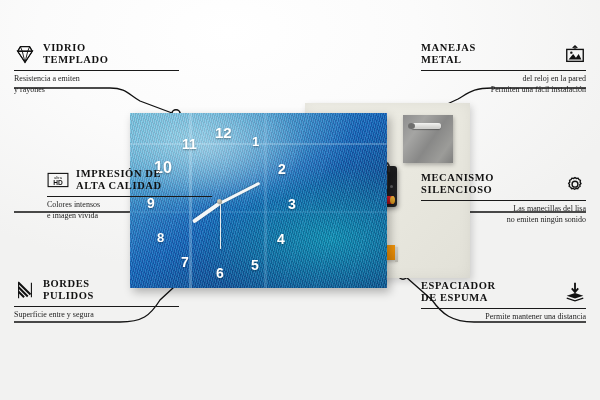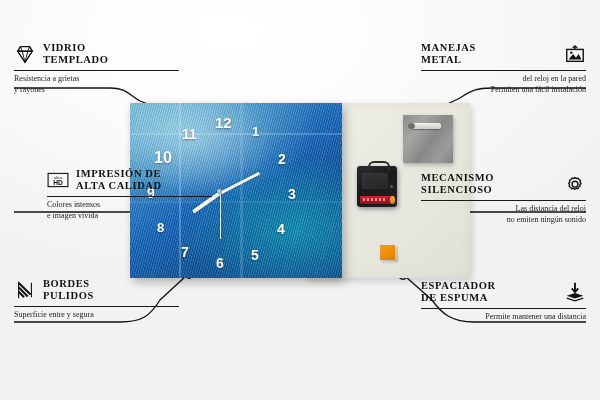--- a/index.html
+++ b/index.html
@@ -83,29 +83,30 @@
     background:linear-gradient(150deg,#f59a11 0%,#ec8f07 55%,#d98106 100%);
     box-shadow:2px 2px 3px rgba(0,0,0,.2);
   }
   .foam:after{
     content:"";position:absolute;right:-3px;top:2px;width:3px;height:15px;
     background:linear-gradient(180deg,#cfcdc4,#b9b7ae);
   }
 
   
   .clock{
-    position:absolute;left:0;top:0;width:212px;height:175px;
+    position:absolute;left:0;top:10px;width:212px;height:175px;
     background:
       repeating-linear-gradient(104deg, rgba(255,255,255,.10) 0 1px, rgba(0,0,0,.10) 1px 2.2px),
       repeating-linear-gradient(62deg, rgba(0,200,220,.13) 0 1.4px, rgba(0,0,0,.05) 1.4px 3px),
       radial-gradient(ellipse 120% 80% at 18% 12%, #7fc6e8 0%, rgba(127,198,232,0) 58%),
       radial-gradient(ellipse 90% 70% at 78% 72%, #0f8fb8 0%, rgba(15,143,184,0) 60%),
       linear-gradient(148deg,#9ed4ec 0%,#3f8fd2 22%,#1763c0 48%,#12519f 66%,#0e3f86 100%);
     box-shadow:3px 4px 9px rgba(0,0,0,.28);
     overflow:hidden;
+    padding-left:45px;
   }
   
   .clock .grid{
     position:absolute;inset:0;
     background:
       linear-gradient(90deg, transparent 0 23%, rgba(190,225,245,.30) 23% 24.2%, transparent 24.2% 100%),
       linear-gradient(90deg, transparent 0 52%, rgba(150,200,235,.22) 52% 53.4%, transparent 53.4% 100%),
       linear-gradient(180deg, transparent 0 17%, rgba(200,230,248,.26) 17% 18.4%, transparent 18.4% 100%),
       linear-gradient(180deg, transparent 0 56%, rgba(120,185,225,.18) 56% 57.4%, transparent 57.4% 100%);
   }
@@ -217,21 +218,21 @@
         <path d="M4 9l3-5h10l3 5" fill="none" stroke="#111" stroke-width="1.4"></path>
         <path d="M7 4l-3 5 8 12 8-12-3-5M4 9h16M9 9l3 12M15 9l-3 12M7 4l2 5M17 4l-2 5" fill="none" stroke="#111" stroke-width="1"></path>
       </svg>
       <div class="title">
         <div>VIDRIO</div>
         <div>TEMPLADO</div>
       </div>
     </div>
     <div class="rule"></div>
     <div class="desc">
-      <div>Resistencia a grietas</div>
+      <div>Resistencia a emiten</div>
       <div>y rayones</div>
     </div>
   </div>
 
   <div class="callout left" style="left:14px;top:168px;margin-left:33px;">
     <div class="head">
       <svg class="ico" viewBox="0 0 30 24">
         <rect x="1.5" y="3" width="27" height="18" fill="none" stroke="#111" stroke-width="1.5"></rect>
         <text x="15" y="11" text-anchor="middle" font-family="Liberation Sans, sans-serif" font-size="5.5" fill="#111">ultra</text>
         <text x="15" y="19" text-anchor="middle" font-family="Liberation Sans, sans-serif" font-size="9" font-weight="bold" fill="#111">HD</text>
@@ -292,21 +293,21 @@
         <div>MECANISMO</div>
         <div>SILENCIOSO</div>
       </div>
       <svg class="ico" viewBox="0 0 24 24">
         <path d="M12 2.8l1.6.9 1.8-.3.9 1.6 1.6.9-.3 1.8.9 1.6-1.3 1.3.3 1.8-1.6.9-.9 1.6-1.8-.3-1.6.9-1.6-.9-1.8.3-.9-1.6-1.6-.9.3-1.8-.9-1.6 1.3-1.3-.3-1.8 1.6-.9.9-1.6 1.8.3z" fill="none" stroke="#111" stroke-width="1.5" transform="translate(0,2.2)"></path>
         <circle cx="12" cy="12.2" r="3.2" fill="none" stroke="#111" stroke-width="1.5"></circle>
       </svg>
     </div>
     <div class="rule"></div>
     <div class="desc">
-      <div>Las distancia del reloj</div>
+      <div>Las manecillas del lisa</div>
       <div>no emiten ningún sonido</div>
     </div>
   </div>
 
   <div class="callout right" style="left:421px;top:280px;">
     <div class="head">
       <div class="title" style="flex:1">
         <div>ESPACIADOR</div>
         <div>DE ESPUMA</div>
       </div>

